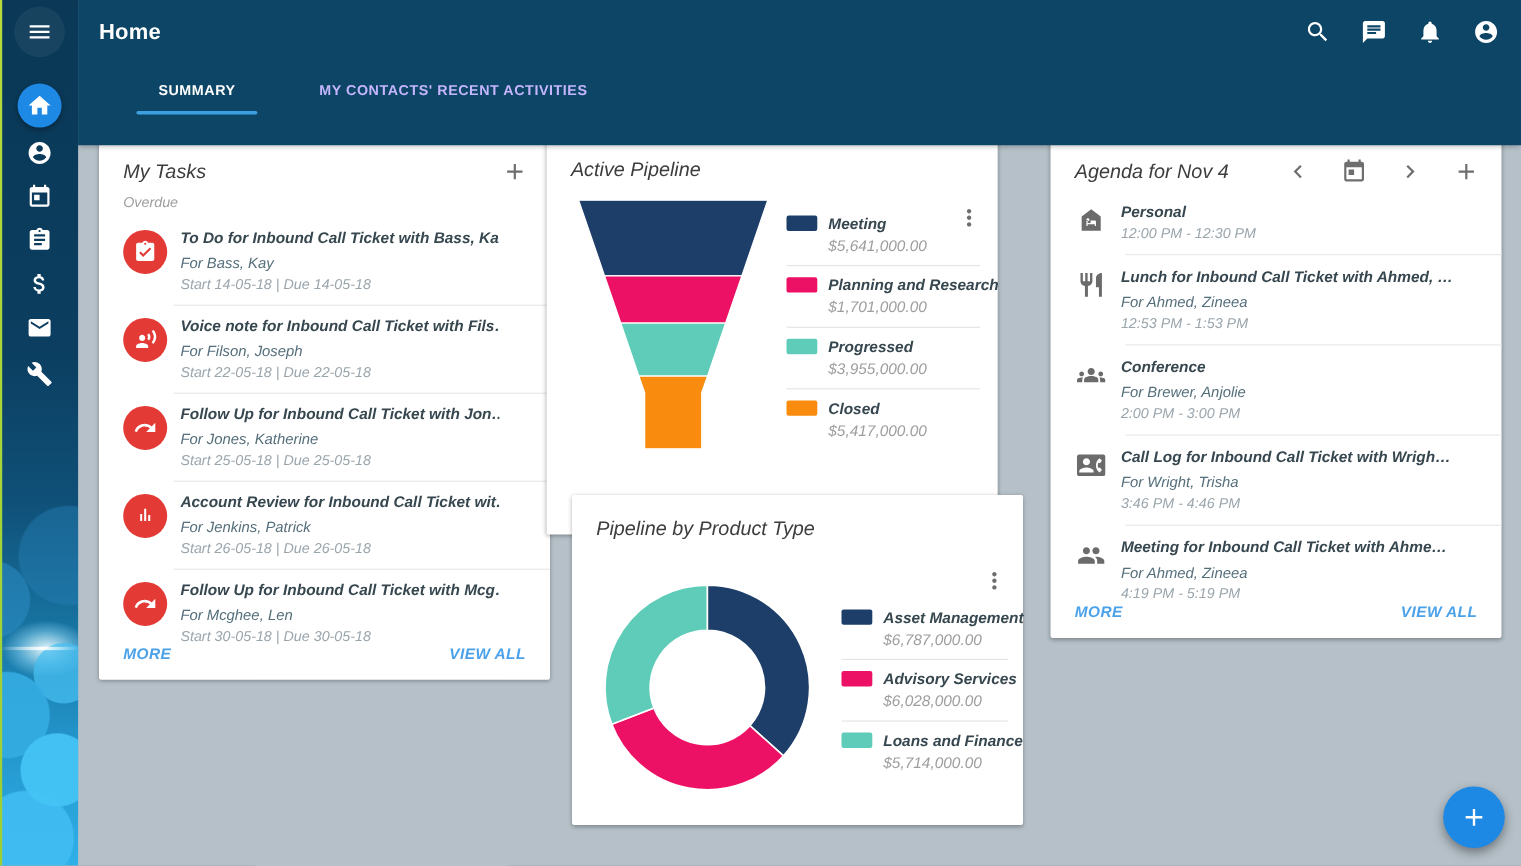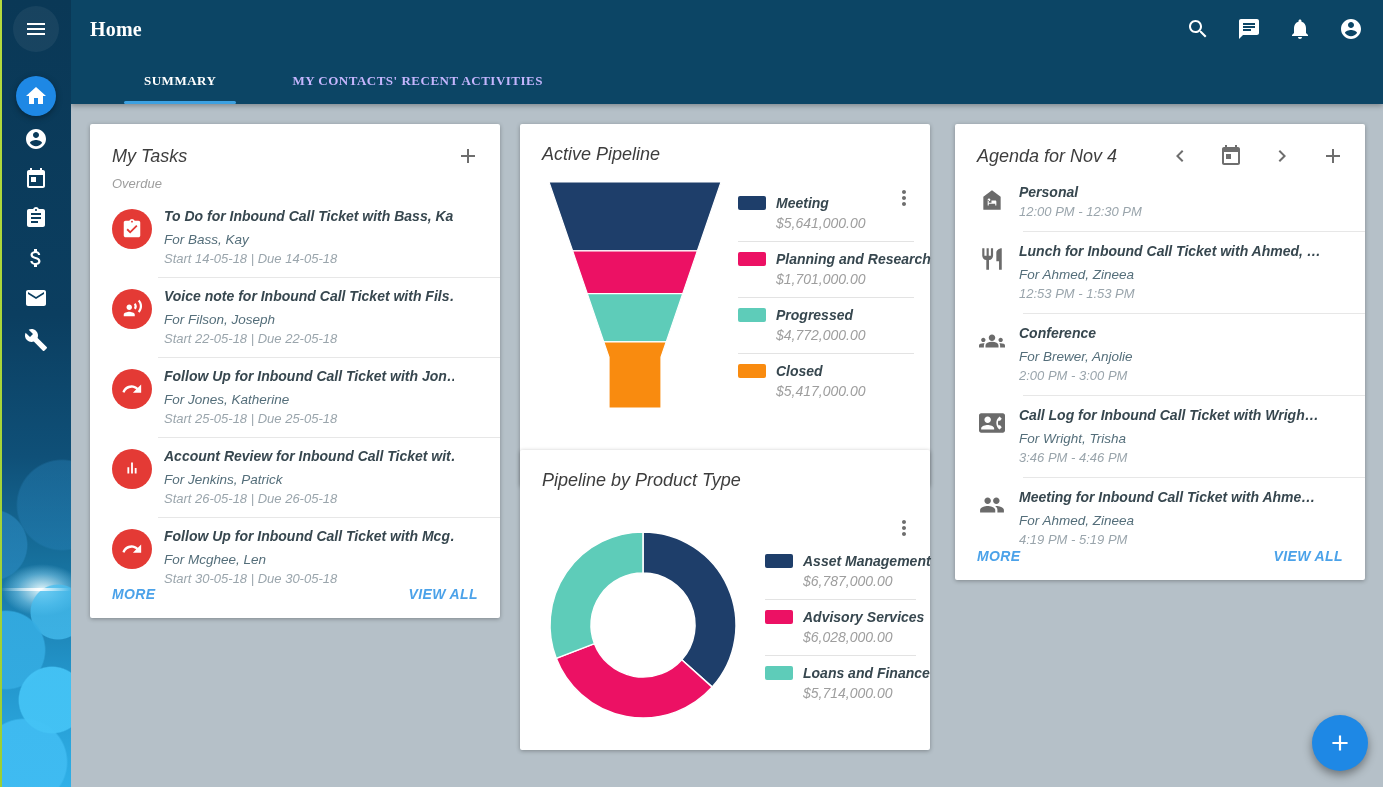--- a/index.html
+++ b/index.html
@@ -32,38 +32,38 @@
   .sb-item.active .glyph{width:24px;height:24px;}
   .sb-item:nth-child(1){top:76px;}
   .sb-item:nth-child(2){top:127px;}
   .sb-item:nth-child(3){top:167px;}
   .sb-item:nth-child(4){top:206px;}
   .sb-item:nth-child(5){top:246px;}
   .sb-item:nth-child(6){top:286px;}
   .sb-item:nth-child(7){top:328px;}
 
   
-  .topbar{position:absolute;left:71px;right:0;top:0;height:104px;background:var(--topbar-bg,#0c4565);z-index:5;
-    box-shadow:0 2px 5px rgba(0,0,0,.28);font-family:Liberation Serif, serif;}
+  .topbar{position:absolute;left:71px;right:0;top:0;height:132px;background:var(--topbar-bg,#0c4565);z-index:5;
+    box-shadow:0 2px 5px rgba(0,0,0,.28);}
   .topbar-row1{height:58px;display:flex;align-items:center;padding:0 16px 0 19px;}
   .page-title{color:#fff;font-size:20px;font-weight:700;letter-spacing:.2px;}
   .topbar-icons{margin-left:auto;display:flex;align-items:center;gap:27px;padding-right:4px;}
   .topbar-icons .tb-icon{width:24px;height:24px;color:#fff;cursor:pointer;}
   .tabs{display:flex;padding-left:53px;height:46px;gap:36px;}
   .tab{display:flex;align-items:center;padding:0 20px;font-size:13px;font-weight:700;letter-spacing:.5px;
     color:#c4b5fd;position:relative;cursor:pointer;white-space:nowrap;}
   .tab.active{color:#fff;}
   .tab.active::after{content:"";position:absolute;left:0;right:0;bottom:0;height:3px;border-radius:2px;
     background:var(--tab-underline,#3da1e1);}
 
   
   .content{position:absolute;left:71px;top:104px;right:0;bottom:0;background:#b5c0c8;}
   .card{position:absolute;background:#fff;border-radius:2px;box-shadow:0 1px 4px rgba(0,0,0,.3);font-style:italic;}
   #card-tasks{left:19px;top:20px;width:410px;height:494px;}
-  #card-pipeline{left:449px;top:20px;width:410px;height:362px;}
+  #card-pipeline{left:426px;top:20px;width:410px;height:362px;}
   #card-product{left:449px;top:346px;width:410px;height:300px;}
   #card-agenda{left:884px;top:20px;width:410px;height:456px;}
 
   .card-head{display:flex;align-items:center;padding:20px 20px 4px 22px;}
   .card-title{font-size:18px;color:#3d3d3d;flex:0 1 auto;white-space:nowrap;}
   .icon-btn{width:24px;height:24px;color:#6e6e6e;cursor:pointer;flex:none;}
   .head-spacer{flex:1;}
   .head-icons{display:flex;align-items:center;gap:27px;margin-left:auto;}
 
   .section-label{padding:4px 22px 6px;font-size:13px;color:#9e9e9e;}
@@ -340,21 +340,21 @@
       <span class="legend-label">Planning and Research</span>
     </div>
     <div class="legend-value">$1,701,000.00</div>
   </div>
 
   <div class="legend-item">
     <div class="legend-head">
       <span class="swatch" style="background: rgb(94, 204, 185);"></span>
       <span class="legend-label">Progressed</span>
     </div>
-    <div class="legend-value">$4,772,000.00</div>
+    <div class="legend-value">$3,955,000.00</div>
   </div>
 
   <div class="legend-item">
     <div class="legend-head">
       <span class="swatch" style="background: rgb(249, 139, 15);"></span>
       <span class="legend-label">Closed</span>
     </div>
     <div class="legend-value">$5,417,000.00</div>
   </div>
 </div>

